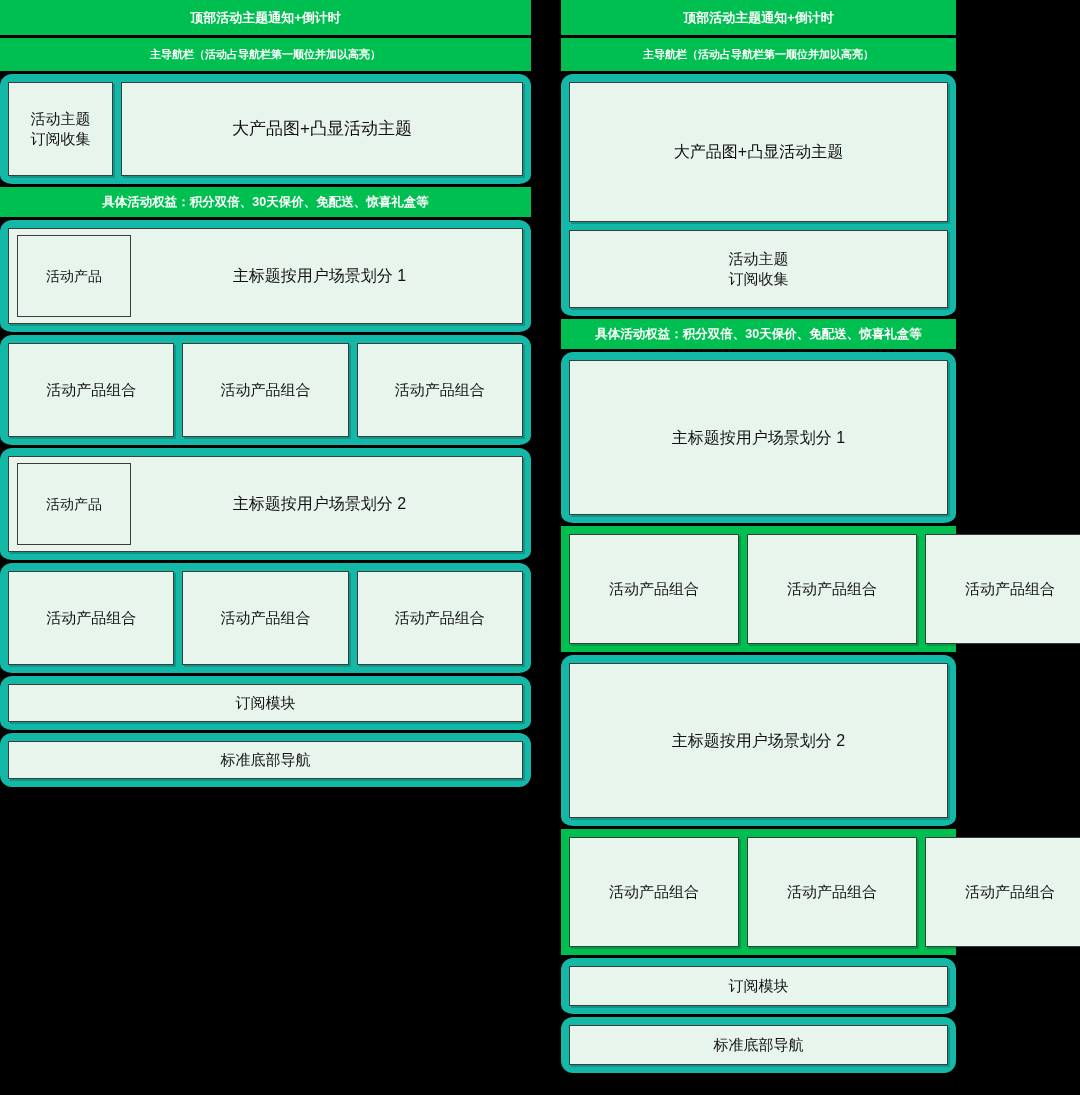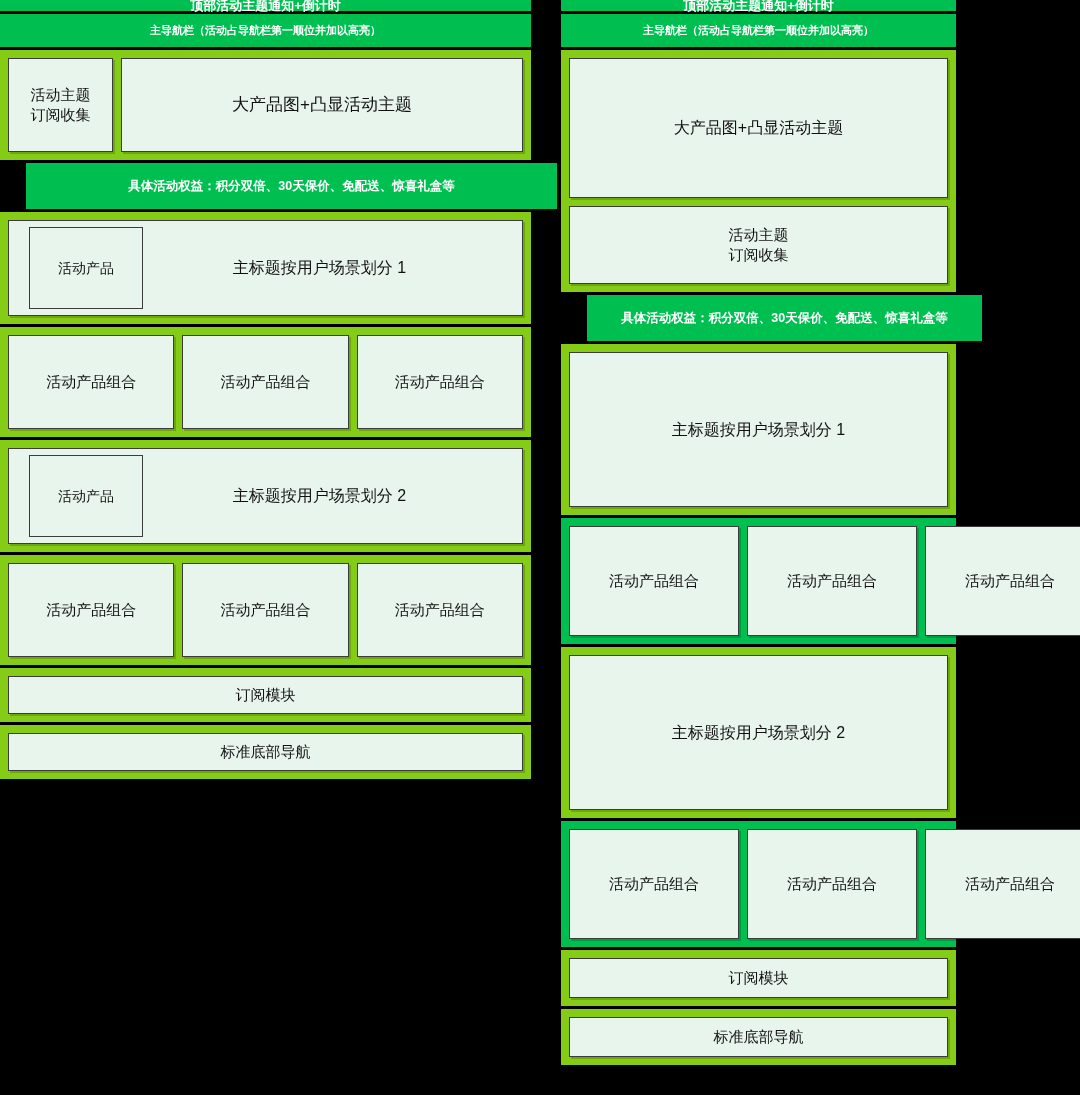--- a/index.html
+++ b/index.html
@@ -12,40 +12,41 @@
   }
 
   
   .panel{
     position:absolute;
     top:0;
     background:#000;
   }
 
   .band{                      
-    background:#84cc16;
+    background:#14b8a6;
     border-bottom:3px solid #000;
     box-sizing:border-box;
     width:100%;
+    border-radius:12px;
   }
   .band.last{border-bottom:none;}
 
   .bar{                       
     background:#00BF51;
     color:#ffffff;
     text-align:center;
     font-weight:bold;
     box-sizing:border-box;
     border-bottom:3px solid #000;
     display:flex;align-items:center;justify-content:center;
     width:100%;
   }
-  .bar-top{height:14px;font-size:13px;}
+  .bar-top{height:38px;font-size:13px;}
   .bar-nav{height:36px;font-size:11px;}
-  .bar-benefit{height:49px;font-size:12.5px;margin-left:26px;}
+  .bar-benefit{height:33px;font-size:12.5px;}
 
   .card{                      
     background:#E8F5EC;
     border:1px solid #3c3c3c;
     box-shadow:2px 2px 0 rgba(0,0,0,.18);
     box-sizing:border-box;
     display:flex;
     align-items:center;
     justify-content:center;
     text-align:center;
@@ -66,21 +67,21 @@
   .l-hero{gap:8px;height:110px;}
   .l-hero .sub{width:105px;flex:0 0 105px;font-size:15px;}
   .l-hero .big{flex:1 1 auto;font-size:17px;}
 
   
   .l-feature{height:96px;}
   .l-feature .outer{
     flex:1 1 auto;height:100%;
     display:flex;align-items:center;
     justify-content:flex-start;
-    padding:12px;
+    padding:0;
   }
   .l-feature .thumb{
     width:114px;height:82px;margin-left:8px;
     font-size:14px;box-shadow:none;
   }
   .l-feature .headline{
     flex:1 1 auto;text-align:center;font-size:16px;color:#111;
     padding-right:14px;
   }
 

